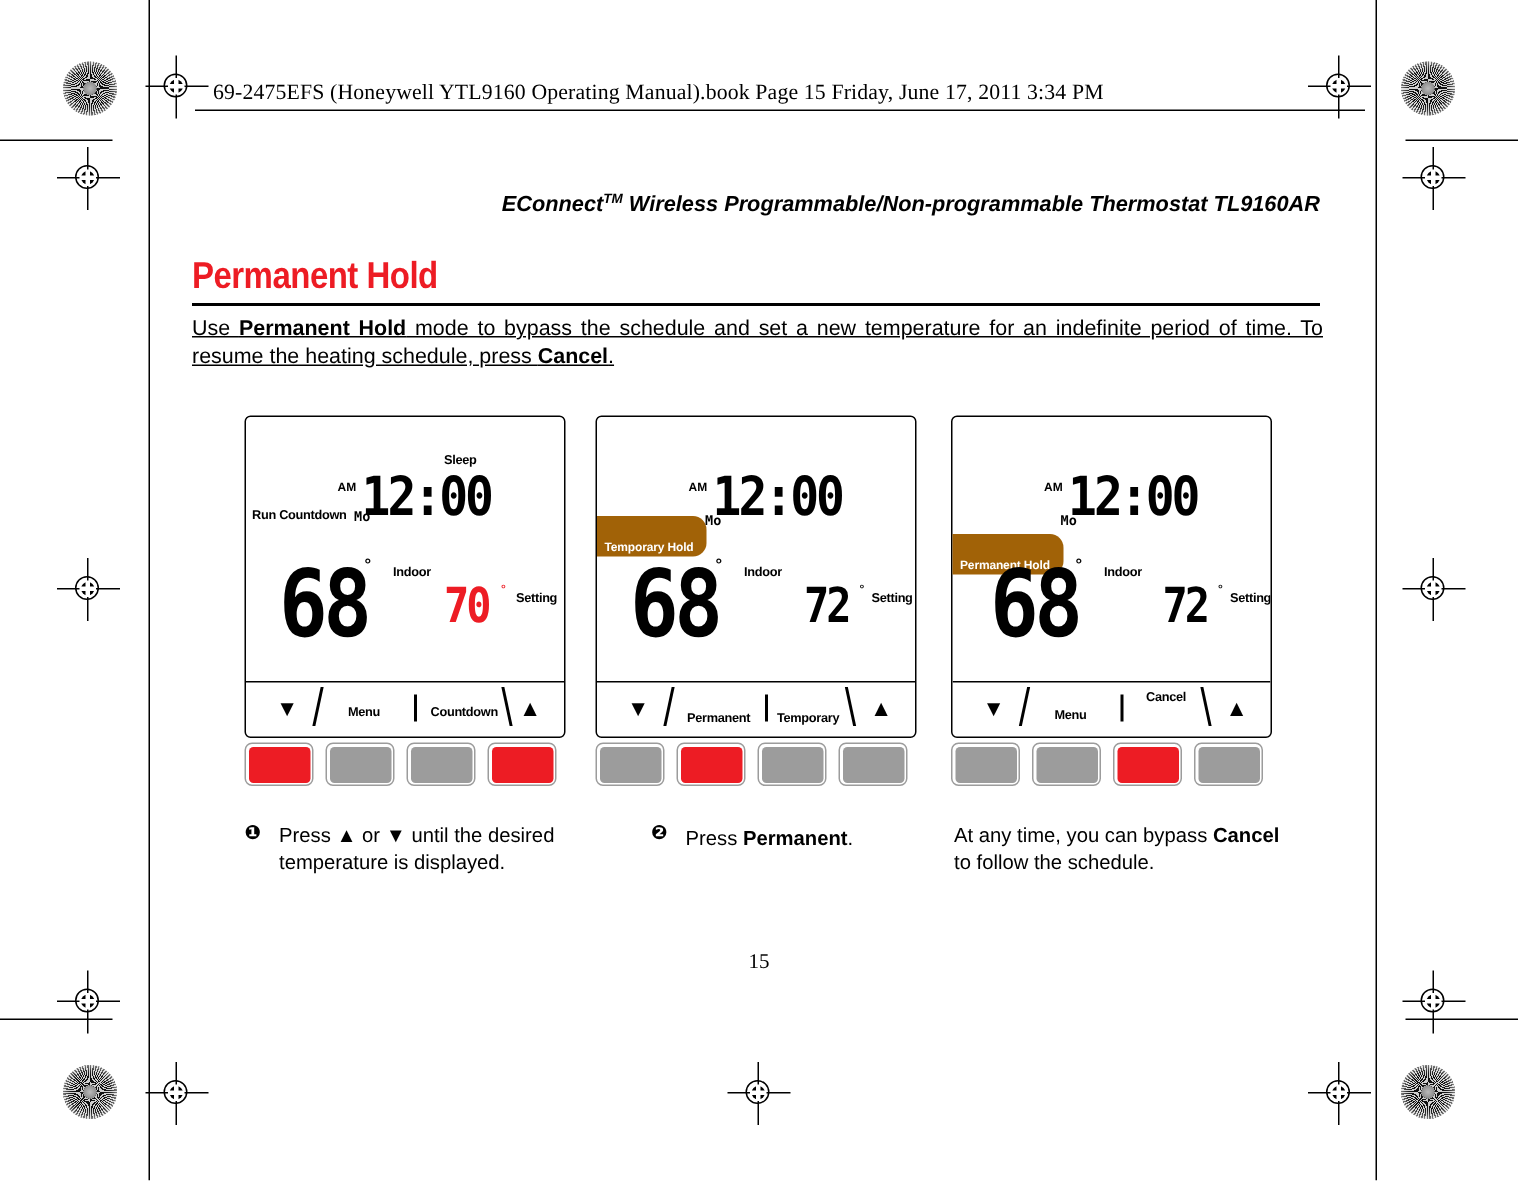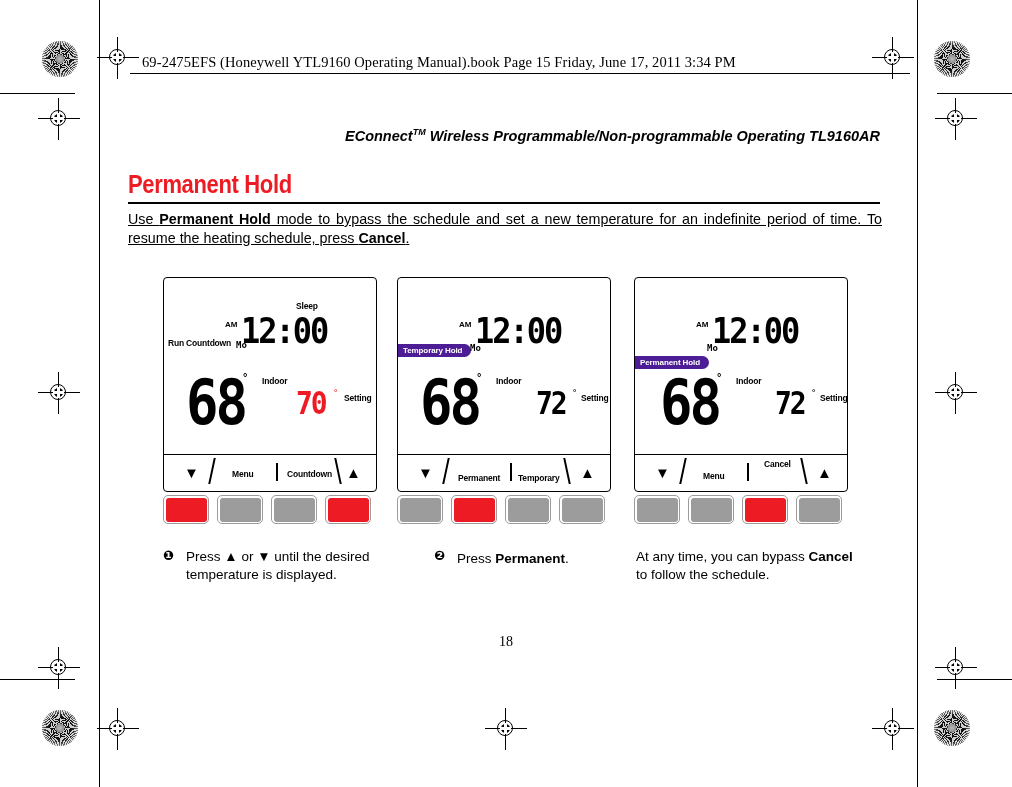--- a/index.html
+++ b/index.html
@@ -222,25 +222,25 @@
     transform-origin: left top;
   }
   .t-degsm {
     position: absolute;
     font-size: 8px;
     font-weight: bold;
   }
 
   .hold-badge {
     position: absolute;
-    background: #4c1d95;
+    background: #a16207;
     color: #fff;
     font-size: 8px;
     font-weight: bold;
-    padding: 2px 9px 2px 7px;
+    padding: 16px 9px 2px 7px;
     border-radius: 0 9px 9px 0;
     white-space: nowrap;
     letter-spacing: -0.1px;
     line-height: 9px;
   }
 
   
   .softkeys {
     position: absolute;
     left: 0; right: 0;
@@ -428,21 +428,21 @@
     <div class="hb"></div>
     <div class="ring"></div>
     <div class="dot"></div>
     <div class="dotcross"></div>
     <div class="dotcross2"></div>
 </div>
 
 <div class="filename-line">69-2475EFS (Honeywell YTL9160 Operating Manual).book  Page 15  Friday, June 17, 2011  3:34 PM</div>
 <div class="trim h" style="left:130px; top:73px; width:780px;"></div>
 
-<div class="running-head"><span>EConnect</span><sup>TM</sup><span> Wireless Programmable/Non-programmable Operating TL9160AR</span></div>
+<div class="running-head"><span>EConnect</span><sup>TM</sup><span> Wireless Programmable/Non-programmable Thermostat TL9160AR</span></div>
 
 <div class="section-title" style="color:#ED1C24;">Permanent Hold</div>
 <div class="title-rule"></div>
 
 <div class="body-copy"><span>Use </span><b>Permanent Hold</b><span> mode to bypass the schedule and set a new temperature for an indefinite period of time. To resume the heating schedule, press </span><b>Cancel</b><span>.</span></div>
 
 <div class="thermo" style="left:163px; top:277px;">
   <div class="screen">
     <div class="t-small" style="left:4px; top:60px;">Run Countdown</div>
     <div class="t-small" style="left:132px; top:23px;">Sleep</div>
@@ -561,13 +561,13 @@
 </div>
 
 <div class="step-num" style="left:163px; top:550px; background:transparent; color:#000; font-size:13px; width:auto; height:auto; border-radius:0;">❶</div>
 <div class="caption" style="left:186px; top:548px; width:200px;"><span>Press </span><span>▲</span><span> or </span><span>▼</span><span> until the desired temperature is displayed.</span></div>
 
 <div class="step-num" style="left:434px; top:550px; background:transparent; color:#000; font-size:13px; width:auto; height:auto; border-radius:0;">❷</div>
 <div class="caption" style="left:457px; top:550px; width:180px;"><span>Press </span><b>Permanent</b><span>.</span></div>
 
 <div class="caption" style="left:636px; top:548px; width:230px;"><span>At any time, you can bypass </span><b>Cancel</b><span> to follow the schedule.</span></div>
 
-<div class="page-number">18</div>
+<div class="page-number">15</div>
 
 </body></html>

